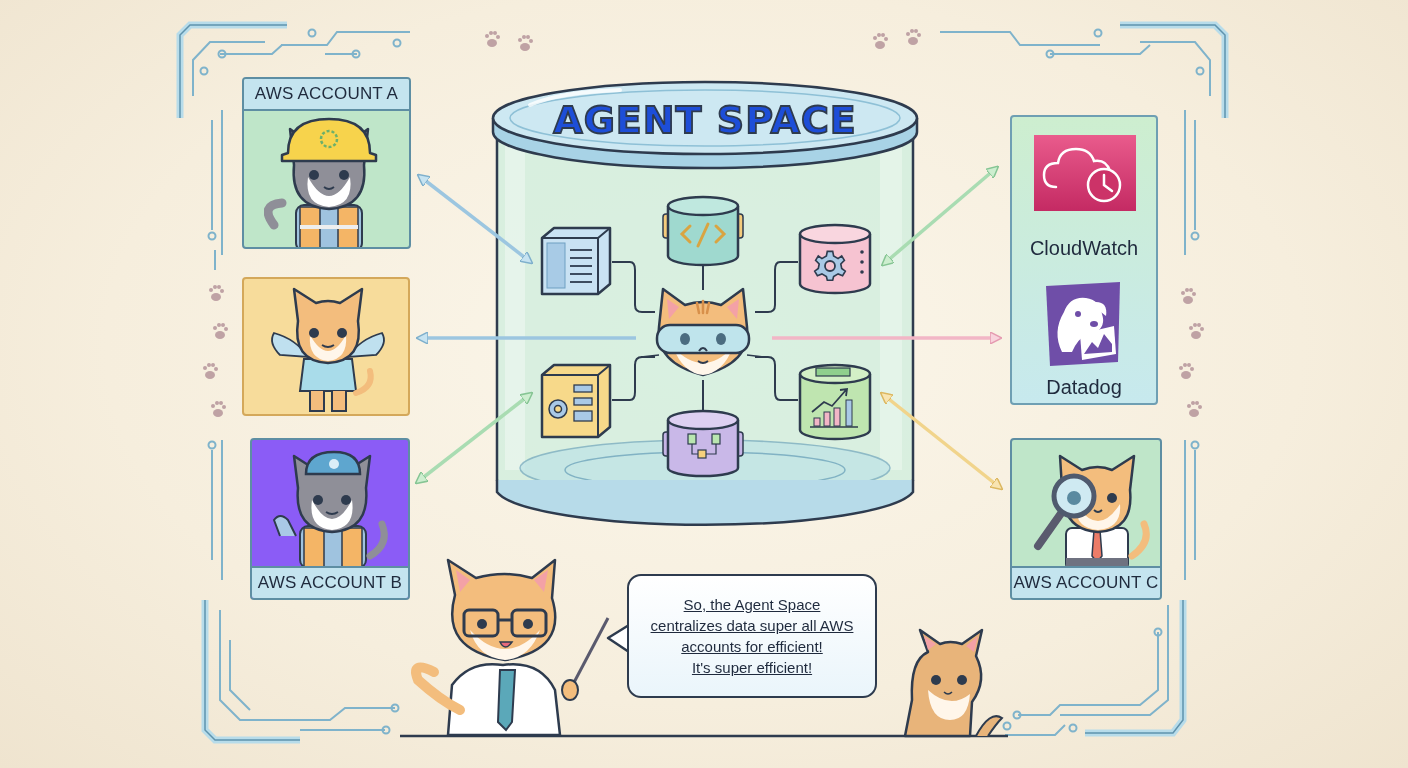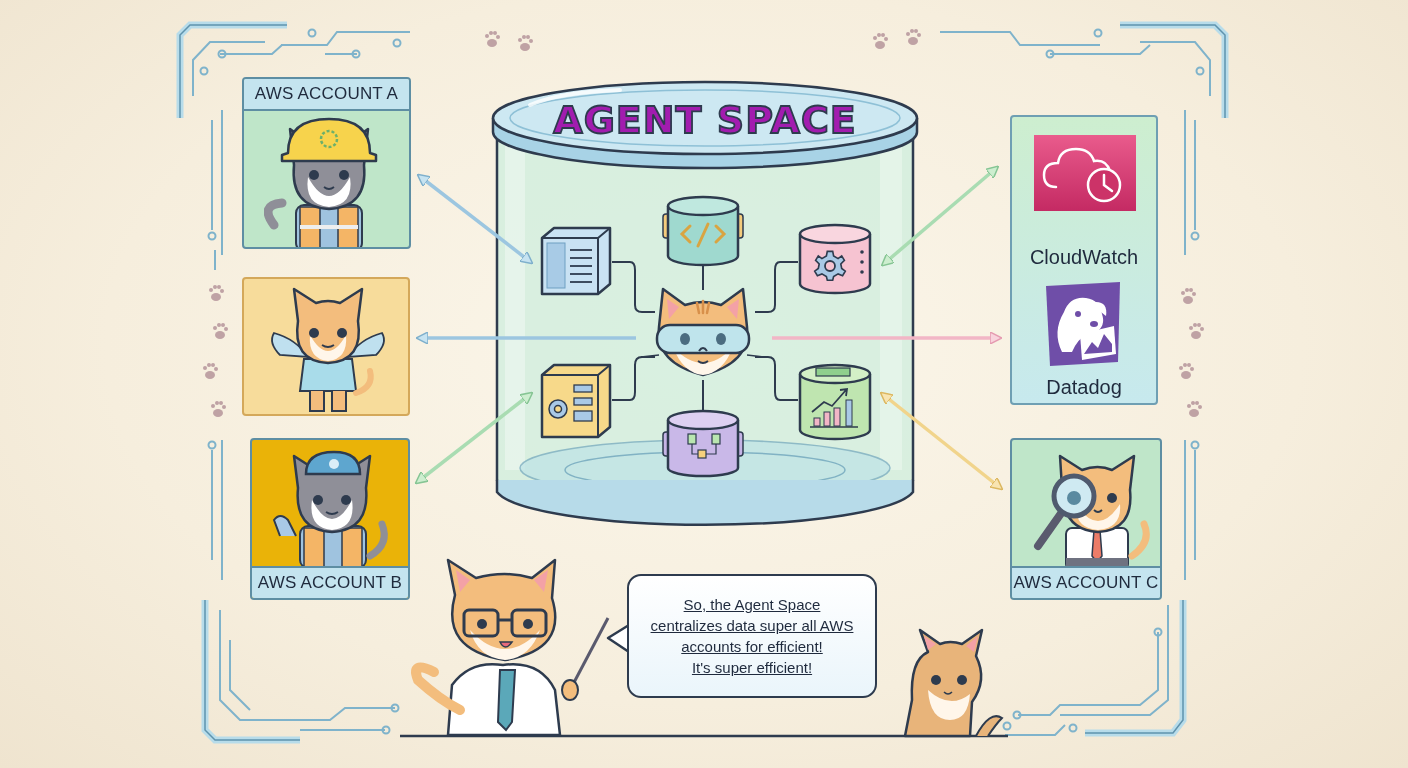--- a/index.html
+++ b/index.html
@@ -385,21 +385,21 @@
     <path d="M44,108 L44,128 L58,128 L58,108 M66,108 L66,128 L80,128 L80,108" fill="#f3bd7d" stroke="#2e3b4e" stroke-width="2"></path>
     <path d="M32,38 L28,6 L50,20 Q62,16 74,20 L96,6 L92,38 Q98,78 62,80 Q26,78 32,38 Z" fill="#f3bd7d" stroke="#2e3b4e" stroke-width="2.5" stroke-linejoin="round"></path>
     <path d="M44,52 Q62,84 80,52 Q82,76 62,78 Q42,76 44,52 Z" fill="#fff6ea"></path>
     <circle cx="48" cy="50" r="5" fill="#2e3b4e"></circle>
       <circle cx="76" cy="50" r="5" fill="#2e3b4e"></circle>
     <path d="M56,62 Q62,66 68,62" fill="none" stroke="#2e3b4e" stroke-width="1.8"></path>
     <path d="M90,110 Q108,104 104,88" fill="none" stroke="#f3bd7d" stroke-width="6" stroke-linecap="round"></path>
   </svg>
 </div>
 
-<div class="panel" style="left:250px; top:438px; width:160px; height:162px; background:#eab308;">
+<div class="panel" style="left:250px; top:438px; width:160px; height:162px; background:#8b5cf6;">
   <svg class="abs" style="left:14px; top:4px;" width="132" height="124" viewBox="0 0 132 124">
     <path d="M14,92 L8,76 Q14,68 22,76 L30,92" fill="#a9c9e6" stroke="#2e3b4e" stroke-width="2"></path>
     <rect x="34" y="82" width="66" height="42" rx="8" fill="#9fc3df" stroke="#2e3b4e" stroke-width="2"></rect>
     <path d="M38,84 L58,84 L58,124 L38,124 Z M76,84 L96,84 L96,124 L76,124 Z" fill="#f4b566" stroke="#2e3b4e" stroke-width="1.5"></path>
     <path d="M104,112 Q124,100 116,80" fill="none" stroke="#8f8f98" stroke-width="7" stroke-linecap="round"></path>
     <path d="M32,44 L28,12 L50,26 Q66,20 82,26 L104,12 L100,44 Q104,86 66,88 Q28,86 32,44 Z" fill="#8f8f98" stroke="#2e3b4e" stroke-width="2.5" stroke-linejoin="round"></path>
     <path d="M46,56 Q66,94 86,56 Q90,84 66,86 Q42,84 46,56 Z" fill="#ffffff"></path>
     <circle cx="52" cy="56" r="5" fill="#2e3b4e"></circle>
       <circle cx="80" cy="56" r="5" fill="#2e3b4e"></circle>
     <path d="M60,68 Q66,72 72,68" fill="none" stroke="#2e3b4e" stroke-width="1.8"></path>
@@ -416,21 +416,21 @@
           <linearGradient id="cwg" x1="0" y1="0" x2="0" y2="1">
             <stop offset="0" stop-color="#e95b8c"></stop>
             <stop offset="1" stop-color="#c42a63"></stop>
           </linearGradient>
         </defs>
       <rect x="0" y="0" width="102" height="76" fill="url(#cwg)"></rect>
       <path d="M22,52 Q10,52 10,40 Q10,28 24,28 Q26,14 42,14 Q56,14 60,26 Q72,24 76,36" fill="none" stroke="#ffffff" stroke-width="2.5" stroke-linecap="round"></path>
       <circle cx="70" cy="50" r="16" fill="#cc3368" stroke="#ffffff" stroke-width="2.5"></circle>
       <path d="M70,40 L70,50 L78,56" fill="none" stroke="#ffffff" stroke-width="2.5" stroke-linecap="round"></path>
     </svg>
-    <div class="tool-label" style="top:117px;">CloudWatch</div>
+    <div class="tool-label" style="top:108px;">CloudWatch</div>
   </div>
   <div class="abs" style="left:0; top:155px; width:100%; height:130px;">
     <svg class="abs" style="left:30px; top:10px;" width="82" height="84" viewBox="0 0 82 84">
       <path d="M4,4 L78,0 L76,80 L8,84 Z" fill="#6f4ea8"></path>
       <path d="M20,70 Q10,50 22,30 Q28,14 44,16 Q58,18 60,32 Q64,44 54,50 L46,52 Q36,56 30,70 Z" fill="#ffffff"></path>
       <path d="M54,20 Q66,20 64,34 Q58,30 54,24 Z" fill="#ffffff"></path>
       <circle cx="36" cy="32" r="3" fill="#6f4ea8"></circle>
       <ellipse cx="52" cy="42" rx="4" ry="3" fill="#6f4ea8"></ellipse>
       <path d="M38,52 L72,44 L74,72 L40,78 Z" fill="#ffffff"></path>
       <path d="M42,72 L50,60 L56,66 L62,52 L70,62 L70,70 Z" fill="#6f4ea8"></path>
@@ -449,20 +449,20 @@
     <path d="M54,58 Q76,92 98,58 Q100,82 76,84 Q52,82 54,58 Z" fill="#fff6ea"></path>
     <circle cx="90" cy="52" r="5" fill="#2e3b4e"></circle>
     <path d="M72,64 Q76,68 80,64" fill="none" stroke="#2e3b4e" stroke-width="1.8"></path>
     <line x1="40" y1="66" x2="16" y2="100" stroke="#5a5a6e" stroke-width="8" stroke-linecap="round"></line>
     <circle cx="52" cy="50" r="20" fill="#cfeaf2" stroke="#4f5a6e" stroke-width="5"></circle>
     <circle cx="52" cy="52" r="7" fill="#5a8aa0"></circle>
   </svg>
   <div class="panel-label label-bottom">AWS ACCOUNT C</div>
 </div>
 
-<div class="abs" style="left:493px; top:98px; width:424px; text-align:center; font-size:38px; font-weight:bold; color:#a21caf; letter-spacing:1px; -webkit-text-stroke:1.8px #2e3b4e; font-family:'DejaVu Sans', sans-serif;">AGENT SPACE</div>
+<div class="abs" style="left:493px; top:98px; width:424px; text-align:center; font-size:38px; font-weight:bold; color:#1d4ed8; letter-spacing:1px; -webkit-text-stroke:1.8px #2e3b4e; font-family:'DejaVu Sans', sans-serif;">AGENT SPACE</div>
 
 <div class="bubble">
   <span>So, the Agent Space</span>
   <span>centralizes data super all AWS</span>
   <span>accounts for efficient!</span>
   <span>It's super efficient!</span>
 </div>
 
 </body></html>

